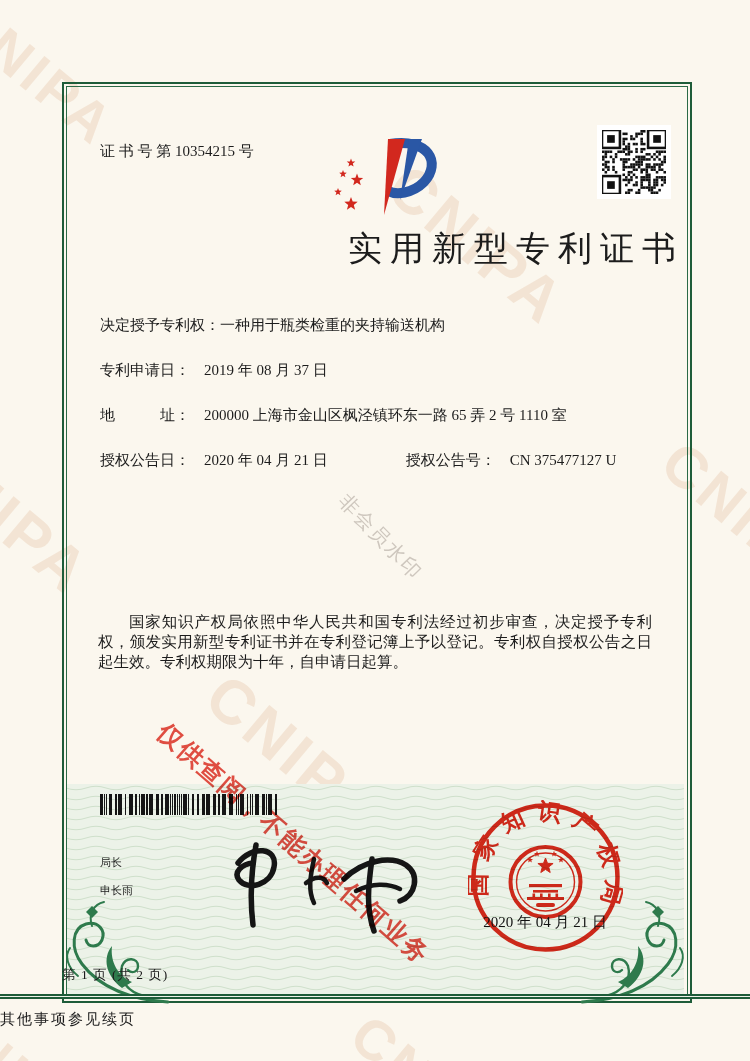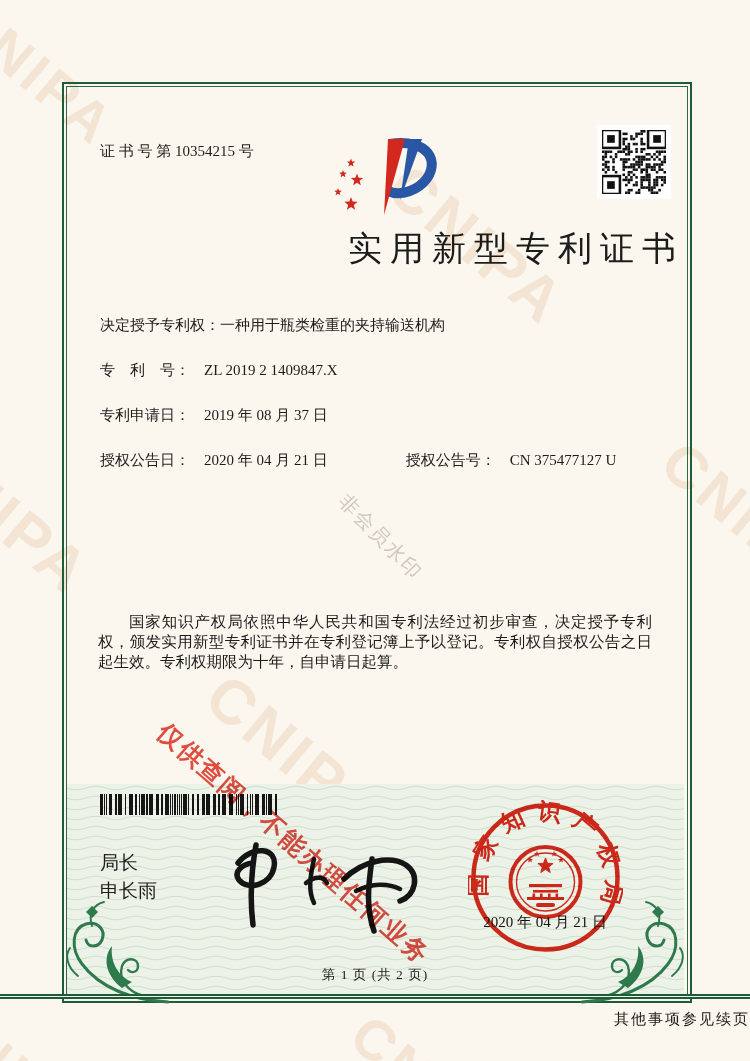--- a/index.html
+++ b/index.html
@@ -42,30 +42,30 @@
   .frow .second{margin-left:78px;}
 
   
   .paras{position:absolute;left:98px;top:612px;width:554px;z-index:5;
     font-size:15.5px;line-height:20px;text-align:justify;}
   .paras p{margin:0;text-indent:2em;}
 
   
   .barcode{position:absolute;left:100px;top:794px;z-index:5;}
   .officer{position:absolute;left:100px;top:849px;z-index:5;
-    font-family:Liberation Sans, sans-serif;font-size:19px;line-height:28px;}
+    font-family:Liberation Mono, monospace;font-size:11px;line-height:28px;}
   .sig{position:absolute;left:222px;top:833px;z-index:5;}
   .seal{position:absolute;left:468px;top:800px;z-index:6;mix-blend-mode:multiply;}
   .seal-date{position:absolute;left:462px;top:913px;width:166px;text-align:center;
     font-size:15px;color:#111;z-index:7;white-space:pre;}
-  .page-no{position:absolute;left:62px;top:966px;width:626px;text-align:center;
+  .page-no{position:absolute;left:62px;top:966px;width:626px;
     font-size:13.5px;z-index:5;letter-spacing:1px;}
   .rule{position:absolute;left:0;top:994px;width:750px;height:5px;z-index:5;
     background:linear-gradient(180deg,#1e5c39 0 1.5px,#eef3e9 1.5px 2.5px,#1e5c39 2.5px 5px);}
-  .note{position:absolute;left:0;top:1010px;width:750px;text-align:right;
+  .note{position:absolute;left:0;top:1010px;width:750px;text-align:left;
     font-size:15px;z-index:5;letter-spacing:2px;}
 </style>
 </head>
 <body>
 
 <div class="page">
 
   <div class="wm-brand" style="left:-18px;top:-14px;font-size:56px;">CNIPA</div>
   <div class="wm-brand" style="left:420px;top:150px;font-size:62px;">CNIPA</div>
   <div class="wm-brand" style="left:-55px;top:420px;font-size:62px;">CNIPA</div>
@@ -356,26 +356,26 @@
   </div>
 
   <div class="title">实用新型专利证书</div>
 
   <div class="fields">
     <div class="frow">
       <span class="flabel">决定授予专利权：</span>
       <span class="fvalue">一种用于瓶类检重的夹持输送机构</span>
     </div>
     <div class="frow">
-      <span class="flabel">专　利　号：</span>
-      <span class="fvalue">ZL 2019 2 1409847.X</span>
+      <span class="flabel">专利申请日：</span>
+      <span class="fvalue">2019 年 08 月 37 日</span>
     </div>
     <div class="frow">
-      <span class="flabel">专利申请日：</span>
-      <span class="fvalue">2019 年 08 月 37 日</span>
+      <span class="flabel">地　　　址：</span>
+      <span class="fvalue">200000 上海市金山区枫泾镇环东一路 65 弄 2 号 1110 室</span>
     </div>
     <div class="frow">
       <span class="flabel">授权公告日：</span>
       <span class="fvalue">2020 年 04 月 21 日</span>
       <span class="flabel second">授权公告号：</span>
       <span class="fvalue">CN 375477127 U</span>
     </div>
   </div>
 
   <div class="paras">

